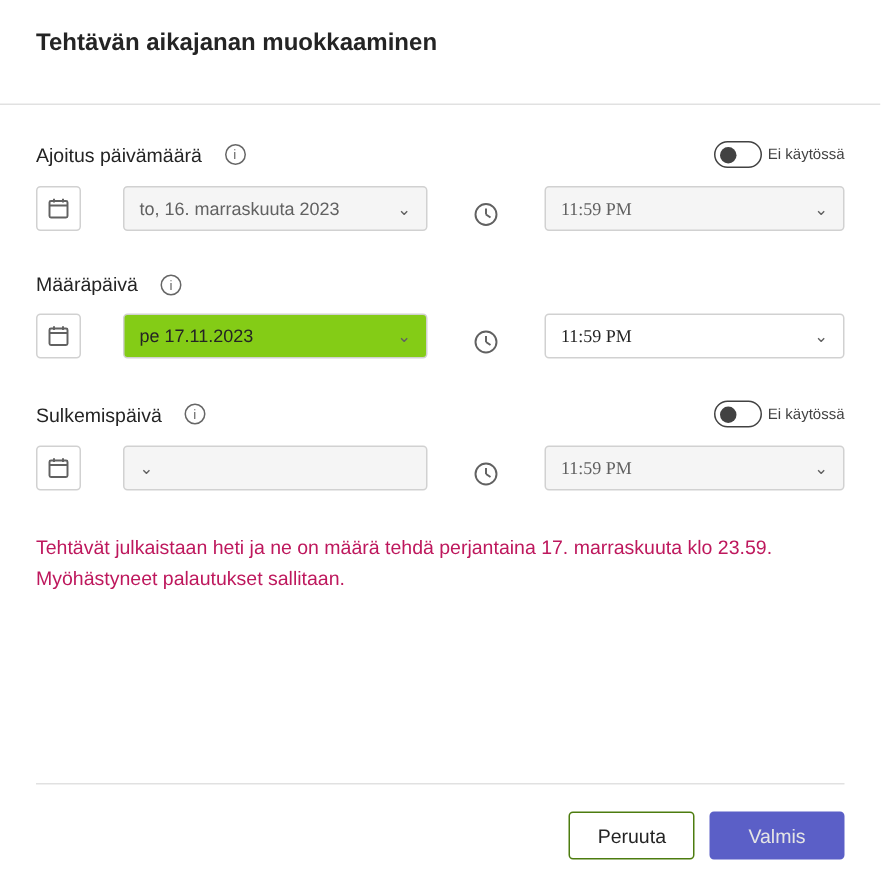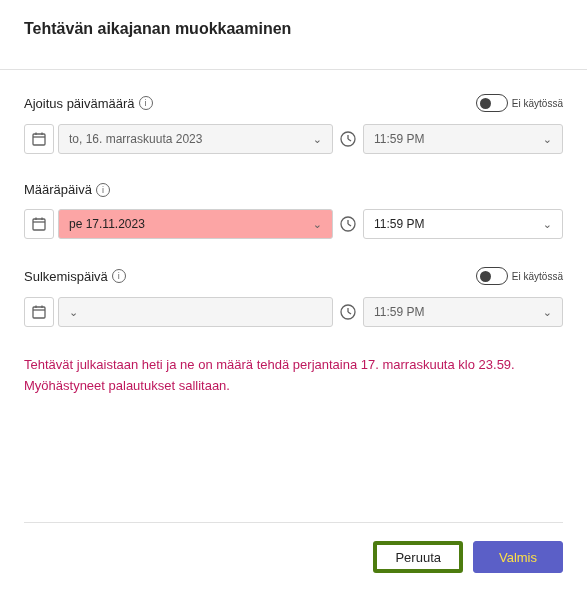--- a/index.html
+++ b/index.html
@@ -30,21 +30,21 @@
   .section-header {
     display: flex;
     align-items: center;
     justify-content: space-between;
     margin-bottom: 12px;
   }
   .section-label {
     font-size: 13px;
     display: flex;
     align-items: center;
-    gap: 4px;
+    gap: 15px;
   }
   .info-icon {
     display: inline-flex;
     align-items: center;
     justify-content: center;
     width: 14px;
     height: 14px;
     border: 1px solid #666;
     border-radius: 50%;
     font-size: 9px;
@@ -73,43 +73,43 @@
     border-radius: 50%;
     background: #424242;
   }
   .toggle-label {
     font-size: 10px;
     color: #424242;
     line-height: 1.1;
   }
   .row {
     display: flex;
-    align-items: center;
-    gap: 4px;
+    align-items: flex-end;
+    gap: 28px;
   }
   .cal-icon {
     width: 30px;
     height: 30px;
     border: 1px solid #d1d1d1;
     border-radius: 3px;
     display: flex;
     align-items: center;
     justify-content: center;
     color: #616161;
     flex-shrink: 0;
   }
   .date-select {
     flex: 1;
     height: 30px;
     border: 1px solid #d1d1d1;
     border-radius: 3px;
     display: flex;
     align-items: center;
     padding: 0 10px;
-    background: #fca5a5;
+    background: #84cc16;
     font-size: 12px;
     justify-content: space-between;
     min-width: 200px;
   }
   .date-select.disabled, .time-select.disabled {
     background: #f5f5f5;
     color: #616161;
   }
   .chevron {
     color: #616161;
@@ -128,20 +128,21 @@
     width: 200px;
     height: 30px;
     border: 1px solid #d1d1d1;
     border-radius: 3px;
     display: flex;
     align-items: center;
     padding: 0 10px;
     background: #fff;
     font-size: 12px;
     justify-content: space-between;
+    font-family: Liberation Serif, serif;
   }
   .summary {
     font-size: 13px;
     line-height: 1.6;
     margin-top: 10px;
     color: #be185d;
   }
   .footer {
     position: absolute;
     bottom: 18px;
@@ -157,28 +158,28 @@
     height: 32px;
     padding: 0 18px;
     border-radius: 3px;
     font-size: 13px;
     display: flex;
     align-items: center;
     justify-content: center;
     cursor: pointer;
   }
   .btn-secondary {
-    border: 4px solid #4d7c0f;
+    border: 1px solid #4d7c0f;
     background: #fff;
     color: #242424;
   }
   .btn-primary {
     border: 1px solid #5b5fc7;
     background: #5b5fc7;
-    color: #fde047;
+    color: #e5e5e5;
     min-width: 90px;
   }
 </style>
 </head>
 <body>
 
 <div class="title">Tehtävän aikajanan muokkaaminen</div>
 <div class="divider"></div>
 
 <div class="section">

